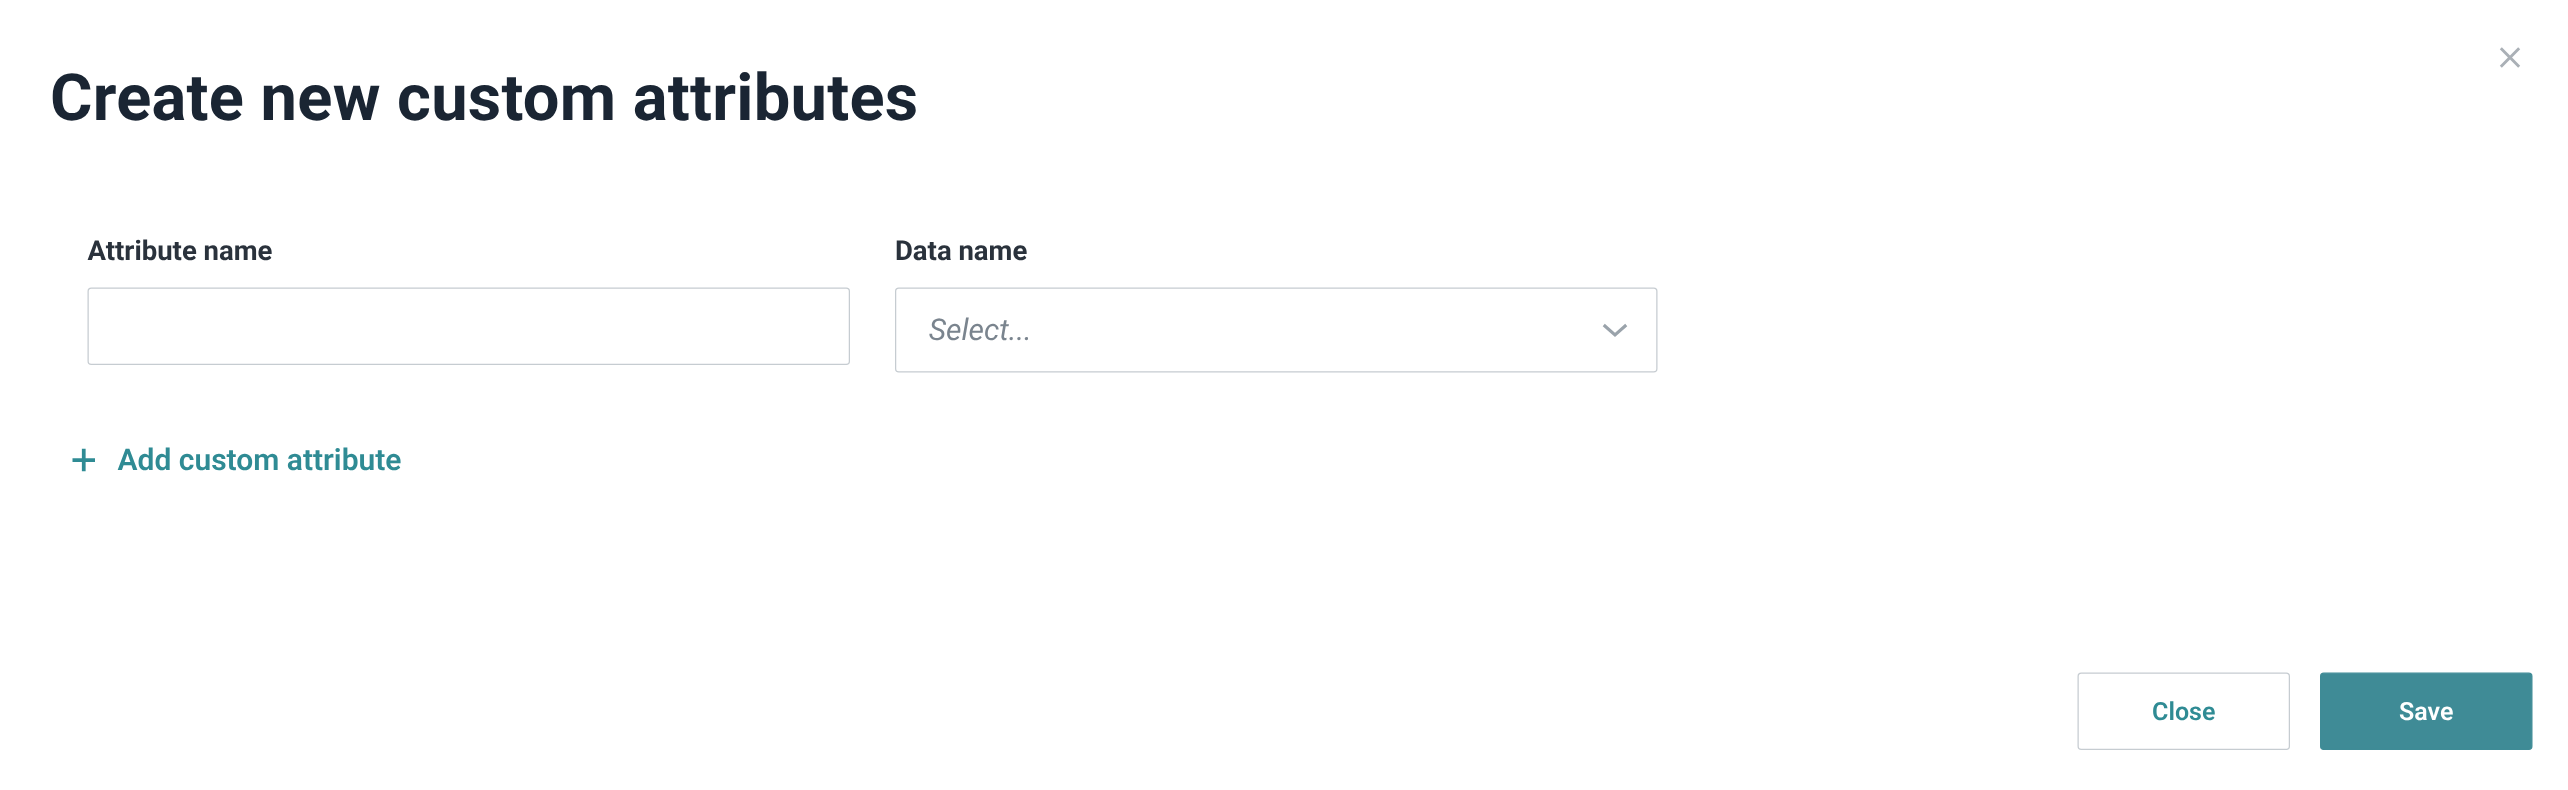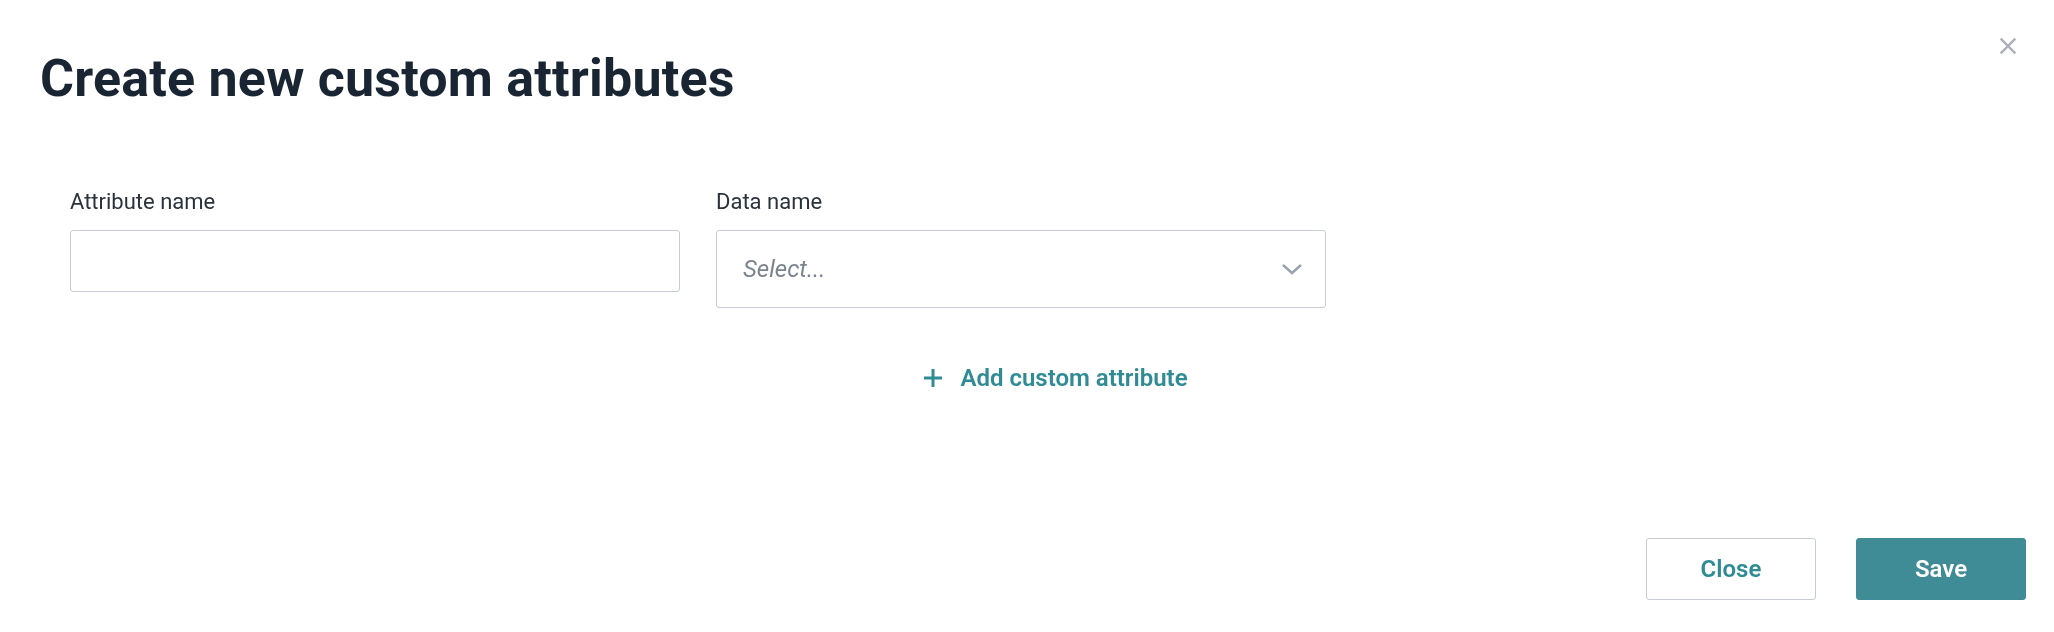--- a/index.html
+++ b/index.html
@@ -42,37 +42,37 @@
       display: flex;
       padding: 80px 0 0 70px;
       gap: 36px;
     }
     .field-group {
       display: flex;
       flex-direction: column;
     }
     .field-label {
       font-size: 22px;
-      font-weight: 400;
+      font-weight: 700;
       color: #2a323c;
       margin-bottom: 16px;
     }
     .text-input {
       width: 610px;
       height: 62px;
       border: 1.5px solid #c6ccd1;
       border-radius: 3px;
       font-size: 22px;
       padding: 0 18px;
       background: #ffffff;
       outline: none;
     }
     .select-box {
       width: 610px;
-      height: 78px;
+      height: 68px;
       border: 1.5px solid #c6ccd1;
       border-radius: 3px;
       background: #ffffff;
       display: flex;
       align-items: center;
       justify-content: space-between;
       padding: 0 22px 0 26px;
       cursor: pointer;
     }
     .select-placeholder {
@@ -93,21 +93,20 @@
       stroke: #9aa3ab;
       stroke-width: 2.5;
       fill: none;
     }
     .add-link {
       display: flex;
       align-items: center;
       gap: 14px;
       padding: 56px 0 0 54px;
       cursor: pointer;
-      justify-content: center;
     }
     .plus-icon {
       width: 26px;
       height: 26px;
       display: flex;
       align-items: center;
       justify-content: center;
     }
     .plus-icon svg {
       width: 24px;
@@ -124,38 +123,37 @@
       position: absolute;
       bottom: 32px;
       right: 28px;
       display: flex;
       gap: 24px;
     }
     .btn {
       height: 62px;
       min-width: 170px;
       border-radius: 3px;
-      font-size: 24px;
+      font-size: 20px;
       font-weight: 600;
       display: flex;
       align-items: center;
       justify-content: center;
       cursor: pointer;
       padding: 0 34px;
     }
     .btn-close {
       background: #ffffff;
       border: 1.5px solid #c6ccd1;
       color: #2f8b94;
     }
     .btn-save {
       background: #3f8b96;
       border: 1.5px solid #3f8b96;
       color: #ffffff;
-      margin-left: 16px;
     }
   </style>
 </head>
 <body>
 
 <div class="close-x">
   <svg viewBox="0 0 24 24">
       <path d="M19 6.41L17.59 5 12 10.59 6.41 5 5 6.41 10.59 12 5 17.59 6.41 19 12 13.41 17.59 19 19 17.59 13.41 12z"></path>
     </svg>
 </div>

